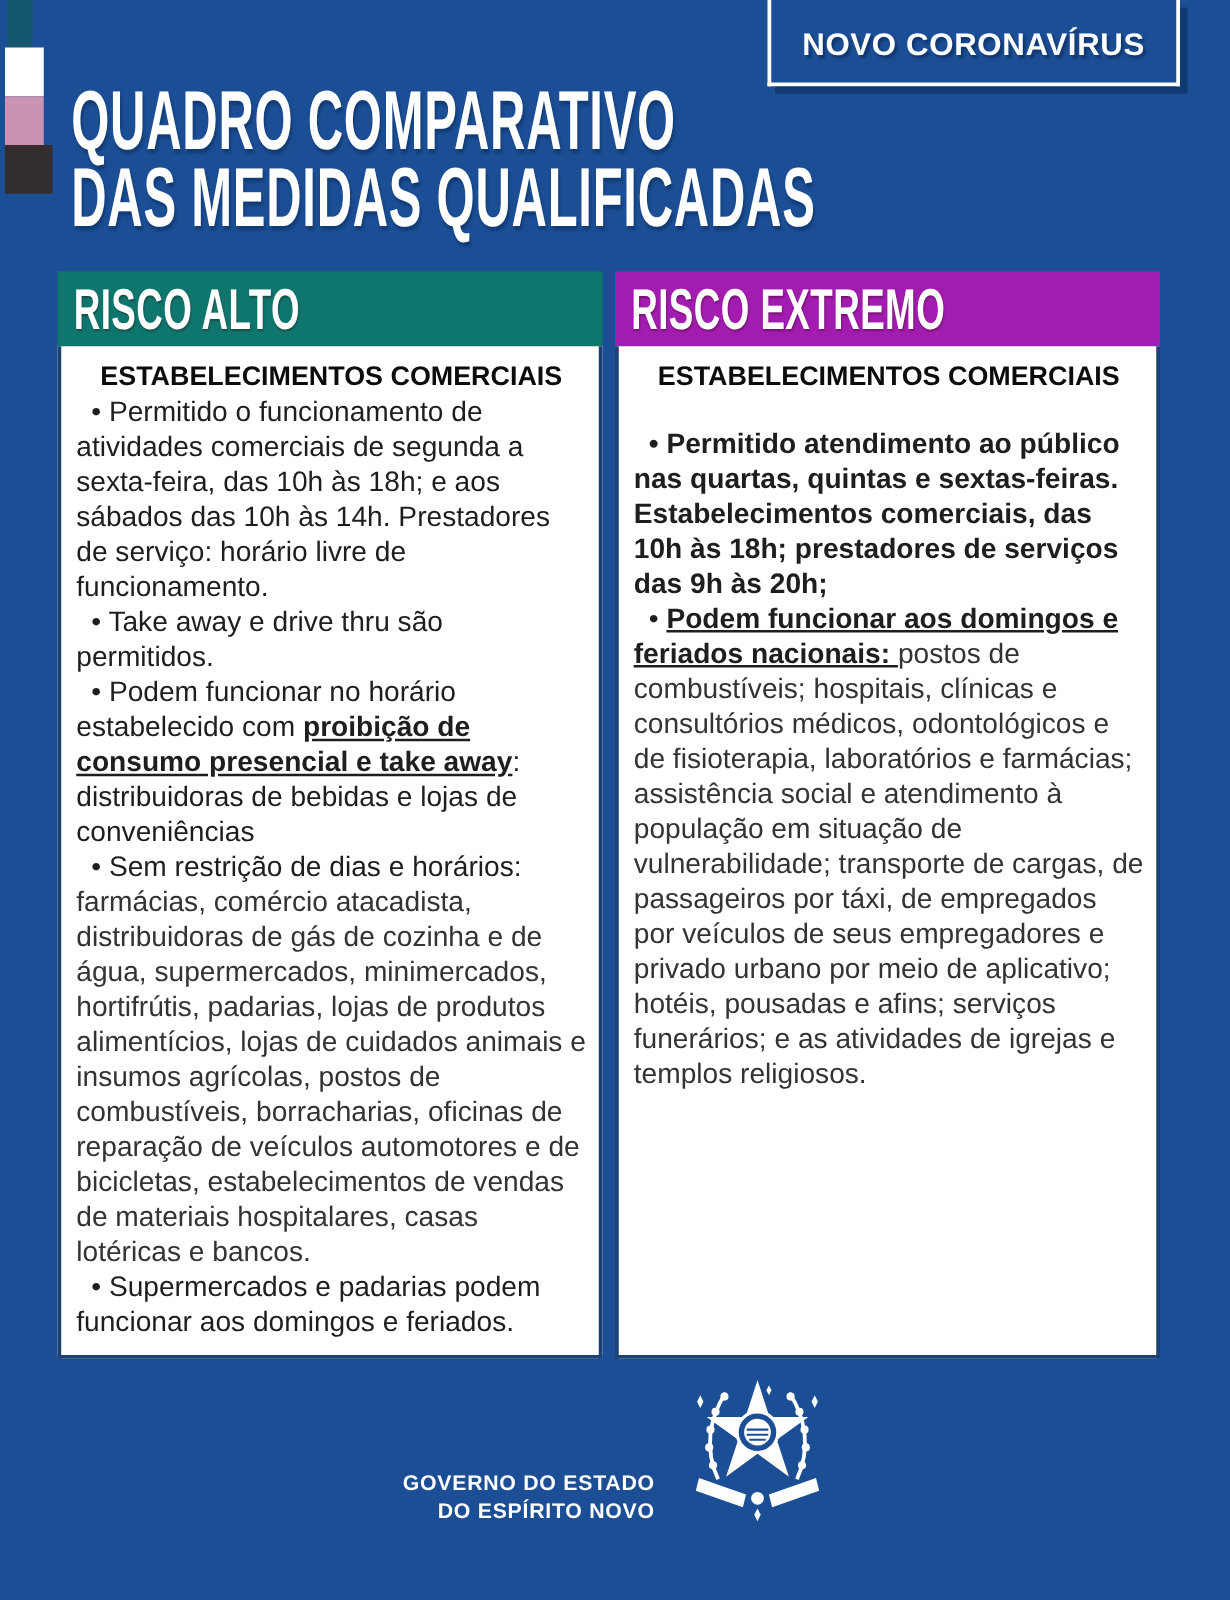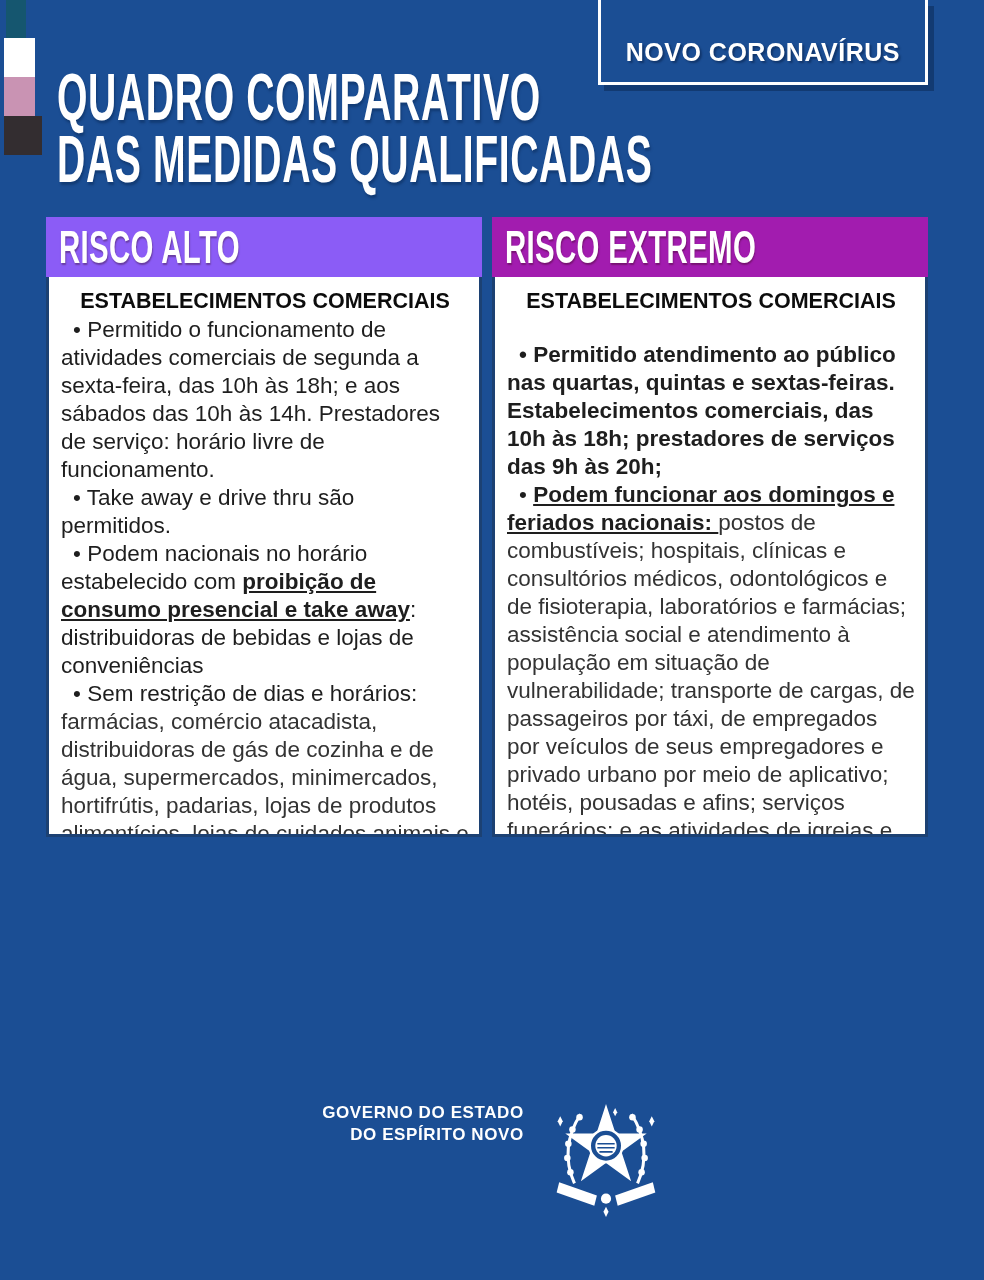--- a/index.html
+++ b/index.html
@@ -11,24 +11,24 @@
   
   .stripe{position:absolute;left:0;top:0;width:50px;height:160px;}
   .stripe .blk{position:absolute;}
   .blk-teal {left:6px;top:0;   width:20px;height:38px;background:#15566F;}
   .blk-white{left:4px;top:38px;width:31px;height:39px;background:#FFFFFF;}
   .blk-pink {left:4px;top:77px;width:31px;height:39px;background:#C993B3;}
   .blk-black{left:4px;top:116px;width:38px;height:39px;background:#332D30;}
 
   
   .badge{
-    position:absolute;top:0;right:56px;height:60px;
+    position:absolute;top:0;right:40px;height:60px;
     border:3px solid #fff;border-top:none;
     box-shadow:6px 6px 0 #123A72;
-    display:flex;align-items:center;padding:22px 25px 0 25px;
+    display:flex;align-items:center;padding:6px 25px 0 25px;
   }
   .badge-label{
     color:#fff;font-weight:bold;font-size:25px;letter-spacing:.5px;
     text-shadow:2px 2px 2px rgba(5,25,60,.45);white-space:nowrap;
   }
 
   
   .title{position:absolute;left:57px;top:66px;color:#fff;font-weight:bold;}
   .title-line{
     display:block;font-size:67px;line-height:62px;white-space:nowrap;
@@ -41,40 +41,40 @@
     position:absolute;left:46px;top:217px;width:882px;
     display:grid;grid-template-columns:1fr 1fr;column-gap:10px;
   }
   .band{height:60px;display:flex;align-items:center;padding-left:13px;}
   .band-label{
     color:#fff;font-weight:bold;font-size:46px;white-space:nowrap;
     transform:scaleX(.64);transform-origin:left center;letter-spacing:.5px;
     text-shadow:1px 2px 2px rgba(40,0,0,.35);
   }
   .panel{
-    background:#FFFFFF;height:560px;box-sizing:border-box;overflow:hidden;
+    background:#FFFFFF;height:810px;box-sizing:border-box;overflow:hidden;
     border:3px solid #1C4173;border-top:none;
     padding:8px 10px 0 12px;
   }
   .section-title{
     text-align:center;font-weight:bold;font-size:21.5px;color:#0C0C0C;
     margin:4px 0 2px 0;
   }
   .item{
     margin:0;font-size:22.5px;line-height:28px;color:#1E1E1E;
     text-indent:12px;hyphens:auto;
   }
   .item .b{font-weight:bold;text-decoration:underline;}
   .item .i{color:#333;}
   .col-extremo .item-first{margin-top:27px;font-weight:bold;}
 
   
   .footer{
     position:absolute;left:0;top:1102px;width:100%;
-    display:flex;justify-content:center;align-items:flex-start;gap:26px;
+    display:flex;justify-content:center;align-items:flex-end;gap:26px;
   }
   .gov-name{
     color:#fff;font-weight:bold;text-align:right;
     font-size:17px;line-height:22px;letter-spacing:.6px;white-space:nowrap;
   }
   .coat svg{display:block;}
 </style>
 </head>
 <body>
 
@@ -90,29 +90,30 @@
 </div>
 
 <h1 class="title" style="margin:0;">
   <span class="title-line">QUADRO COMPARATIVO</span>
   <span class="title-line">DAS MEDIDAS QUALIFICADAS</span>
 </h1>
 
 <div class="columns">
 
   <section class="col col-alto">
-    <header class="band" style="background: #8b5cf6;">
+    <header class="band" style="background: #0f766e;">
       <span class="band-label">RISCO ALTO</span>
     </header>
     <div class="panel">
       <h2 class="section-title">ESTABELECIMENTOS COMERCIAIS</h2>
       <p class="item item-first"><span>• </span><span>Permitido o funcionamento de atividades comerciais de segunda a sexta-feira, das 10h às 18h; e aos sábados das 10h às 14h. Prestadores de serviço: horário livre de funcionamento.</span></p>
       <p class="item"><span>• </span><span>Take away e drive thru são permitidos.</span></p>
-      <p class="item"><span>• </span><span>Podem nacionais no horário estabelecido com </span><span class="b">proibição de consumo presencial e take away</span><span>: distribuidoras de bebidas e lojas de conveniências</span></p>
+      <p class="item"><span>• </span><span>Podem funcionar no horário estabelecido com </span><span class="b">proibição de consumo presencial e take away</span><span>: distribuidoras de bebidas e lojas de conveniências</span></p>
       <p class="item"><span>• </span><span>Sem restrição de dias e horários: </span><span class="i">farmácias, comércio atacadista, distribuidoras de gás de cozinha e de água, supermercados, minimercados, hortifrútis, padarias, lojas de produtos alimentícios, lojas de cuidados animais e insumos agrícolas, postos de combustíveis, borracharias, oficinas de reparação de veículos automotores e de bicicletas, estabelecimentos de vendas de materiais hospitalares, casas lotéricas e bancos.</span></p>
+      <p class="item"><span>• </span><span>Supermercados e padarias podem funcionar aos domingos e feriados.</span></p>
     </div>
   </section>
 
   <section class="col col-extremo">
     <header class="band" style="background: #a21caf;">
       <span class="band-label">RISCO EXTREMO</span>
     </header>
     <div class="panel">
       <h2 class="section-title">ESTABELECIMENTOS COMERCIAIS</h2>
       <p class="item item-first"><span>• </span><span>Permitido atendimento ao público nas quartas, quintas e sextas-feiras. Estabelecimentos comerciais, das 10h às 18h; prestadores de serviços das 9h às 20h;</span></p>

